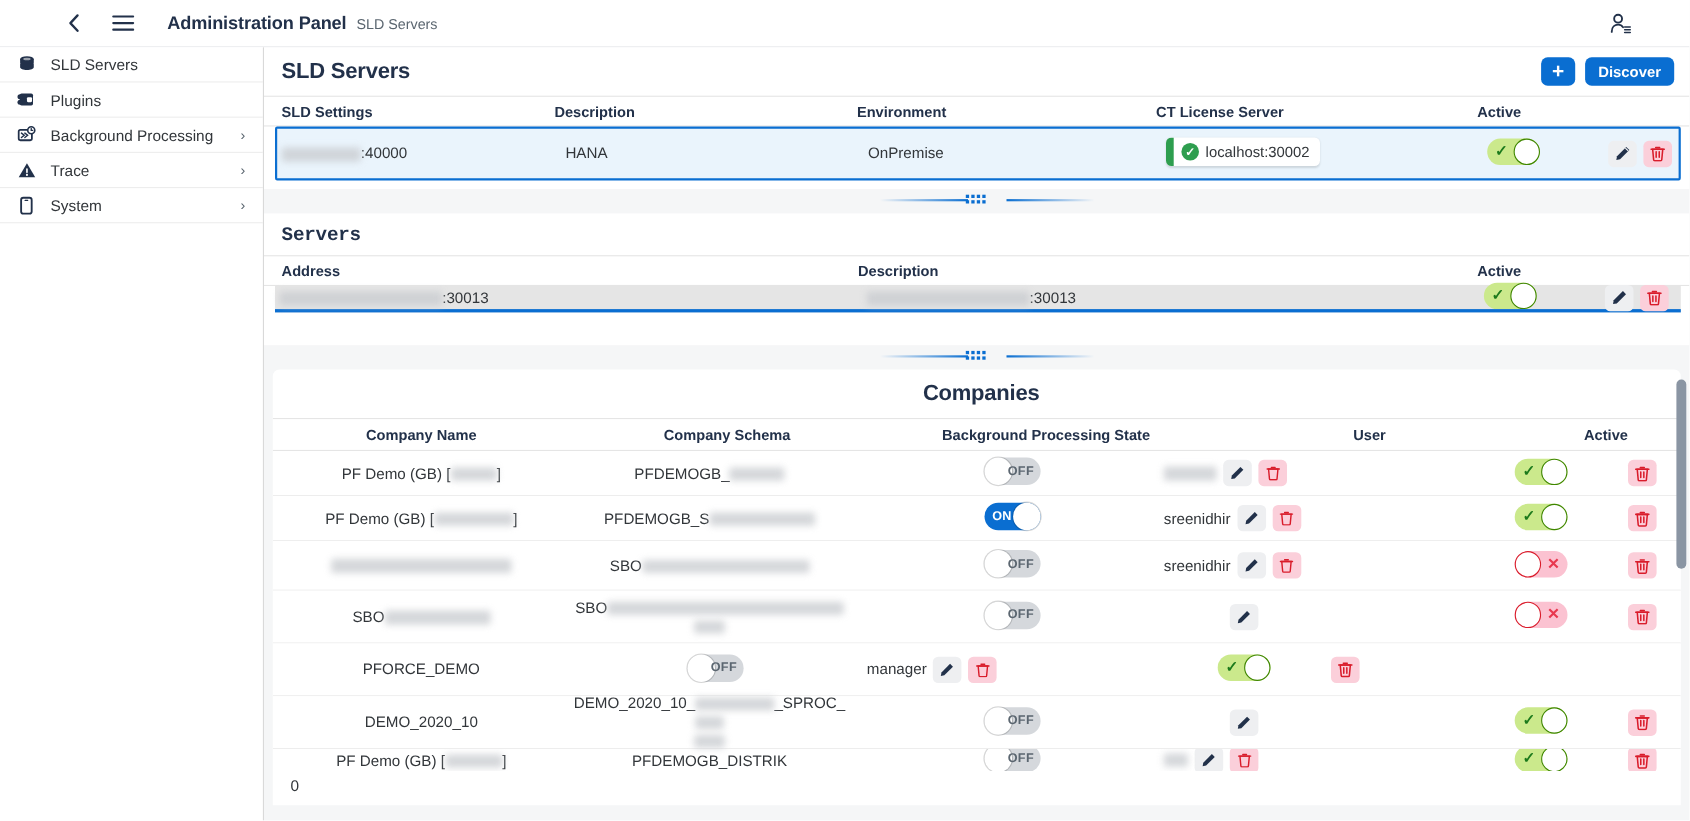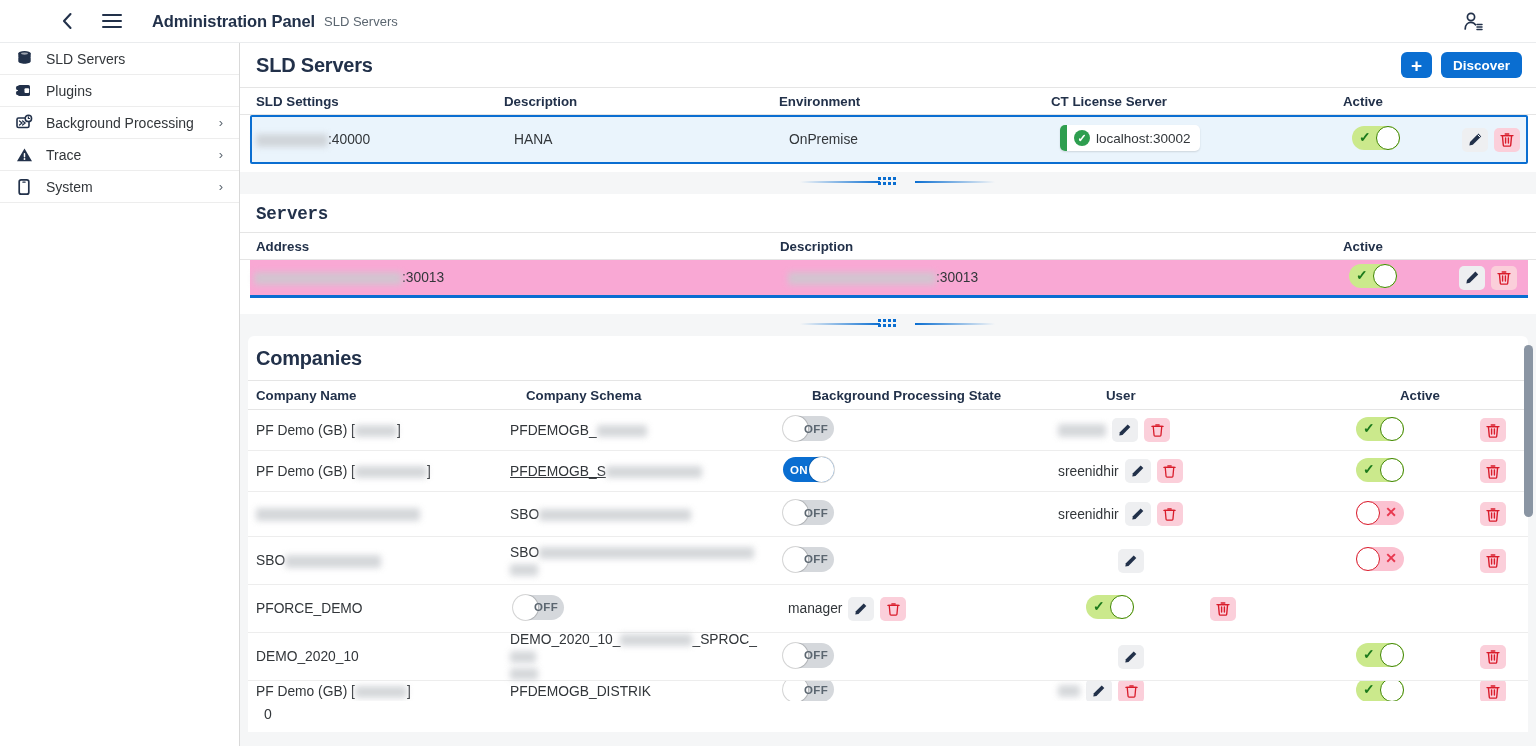--- a/index.html
+++ b/index.html
@@ -373,21 +373,21 @@
 
     <div class="panel" style="height:120px;">
       <div class="panel-title small">Servers</div>
 
       <div class="thead">
         <div class="th" style="width:540px;padding-left:16px;">Address</div>
         <div class="th" style="width:563px;">Description</div>
         <div class="th" style="width:120px;">Active</div>
       </div>
 
-      <div class="trow" style="height:38px;margin:0 8px 0 10px;background:#f9a8d4;border-bottom:3px solid #0a6ed1;">
+      <div class="trow" style="height:24px;margin:0 8px 0 10px;background:#e5e5e5;border-bottom:3px solid #0a6ed1;">
         <div class="td" style="width:538px;padding-left:4px;">
           <span class="blur" style="width:148px;height:13px;"></span><span>:30013</span>
         </div>
         <div class="td" style="width:561px;">
           <span class="blur" style="width:148px;height:13px;"></span><span>:30013</span>
         </div>
         <div class="td" style="width:110px;">
           <span class="tgl tgl-on-green">
             <span class="mark">✓</span>
             <span class="knob"></span>
@@ -417,21 +417,21 @@
           <i></i>
           <i></i>
           <i></i>
           <i></i>
           <i></i>
           <i></i>
           <i></i>
       </span>
     </div>
 
-    <div class="panel" style="margin:0 8px 0 8px;border-radius:6px 6px 0 0;height:396px;overflow:hidden;">
+    <div class="panel" style="margin:0 8px 0 8px;border-radius:6px 6px 0 0;height:396px;overflow:hidden;text-align:center;">
       <div class="panel-title" style="padding-left:8px;">Companies</div>
 
       <div class="thead" style="height:30px;gap:16px;">
         <div class="th" style="width:262px;padding-left:8px;">Company Name</div>
         <div class="th" style="width:270px;">Company Schema</div>
         <div class="th" style="width:278px;">Background Processing State</div>
         <div class="th" style="width:278px;">User</div>
         <div class="th" style="width:120px;">Active</div>
       </div>
 
@@ -475,21 +475,21 @@
                 <path d="M1 3.6 H13 M5.2 2 h3.6 M5.6 6 v5 M8.4 6 v5" stroke="#d91c2b" stroke-width="1.4" stroke-linecap="round"></path>
               </svg>
           </span>
         </div>
       </div>
 
       <div class="trow" style="height:41px;border-bottom:1px solid #ededed;">
         <div class="td" style="width:262px;padding-left:8px;">
           <span>PF Demo (GB) [</span><span class="blur" style="width:72px;height:12px;"></span><span>]</span>
         </div>
-        <div class="td" style="width:270px;text-decoration:underline;">
+        <div class="td" style="width:270px;">
           <span>PFDEMOGB_S</span><span class="blur" style="width:96px;height:12px;"></span>
         </div>
         <div class="td" style="width:278px;padding-left:3px;">
           <span class="tgl-sw sw-on">
             <span class="lbl">ON</span>
             <span class="knob2"></span>
           </span>
         </div>
         <div class="td" style="width:278px;display:flex;align-items:center;gap:6px;">
           <span>sreenidhir</span>

